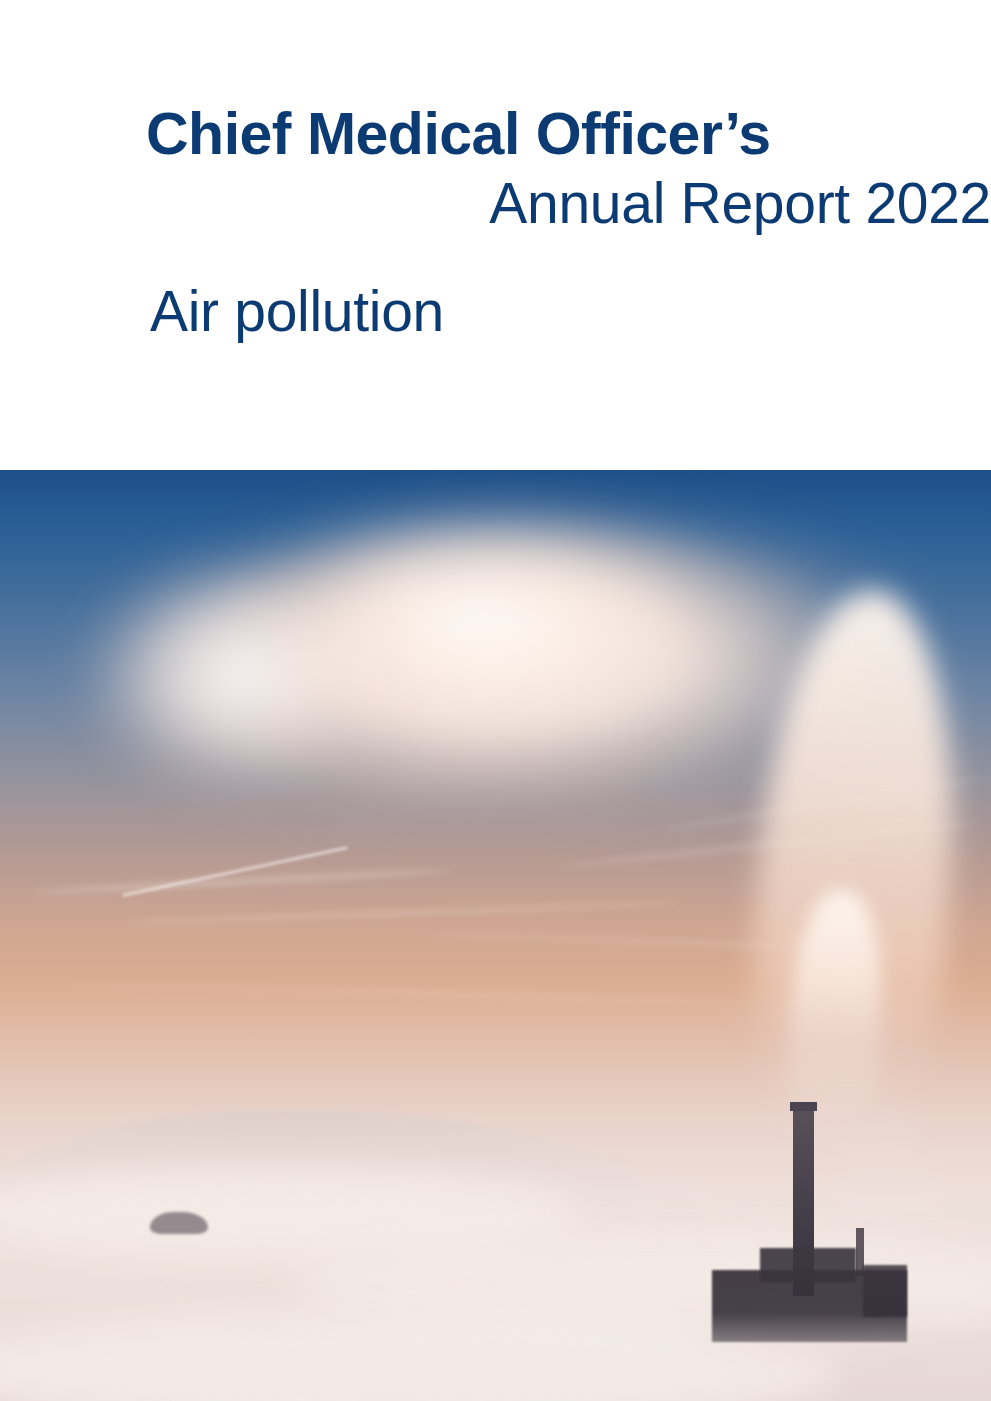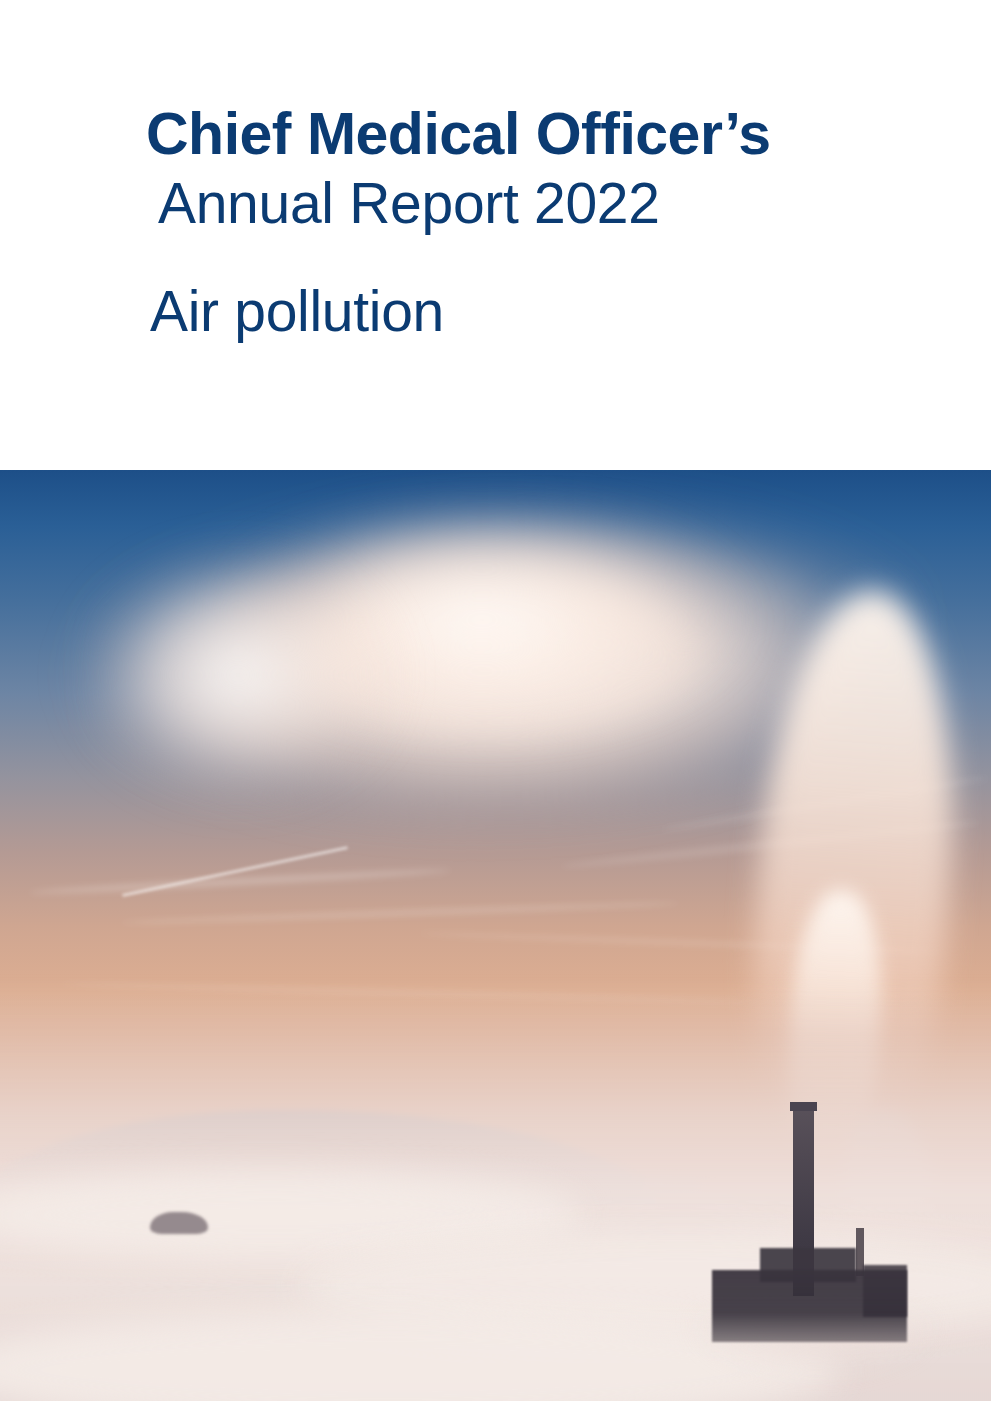--- a/index.html
+++ b/index.html
@@ -41,23 +41,24 @@
     letter-spacing: -0.5px;
     margin: 0;
     white-space: nowrap;
   }
 
   .title-line-2 {
     font-size: 57px;
     font-weight: normal;
     line-height: 1.05;
     letter-spacing: -0.3px;
-    margin: 12px;
+    margin: 0;
     margin-top: 10px;
     white-space: nowrap;
+    text-align: right;
   }
 
   .title-line-3 {
     font-size: 57px;
     font-weight: normal;
     line-height: 1.05;
     letter-spacing: -0.3px;
     margin: 4px;
     margin-top: 48px;
     white-space: nowrap;

